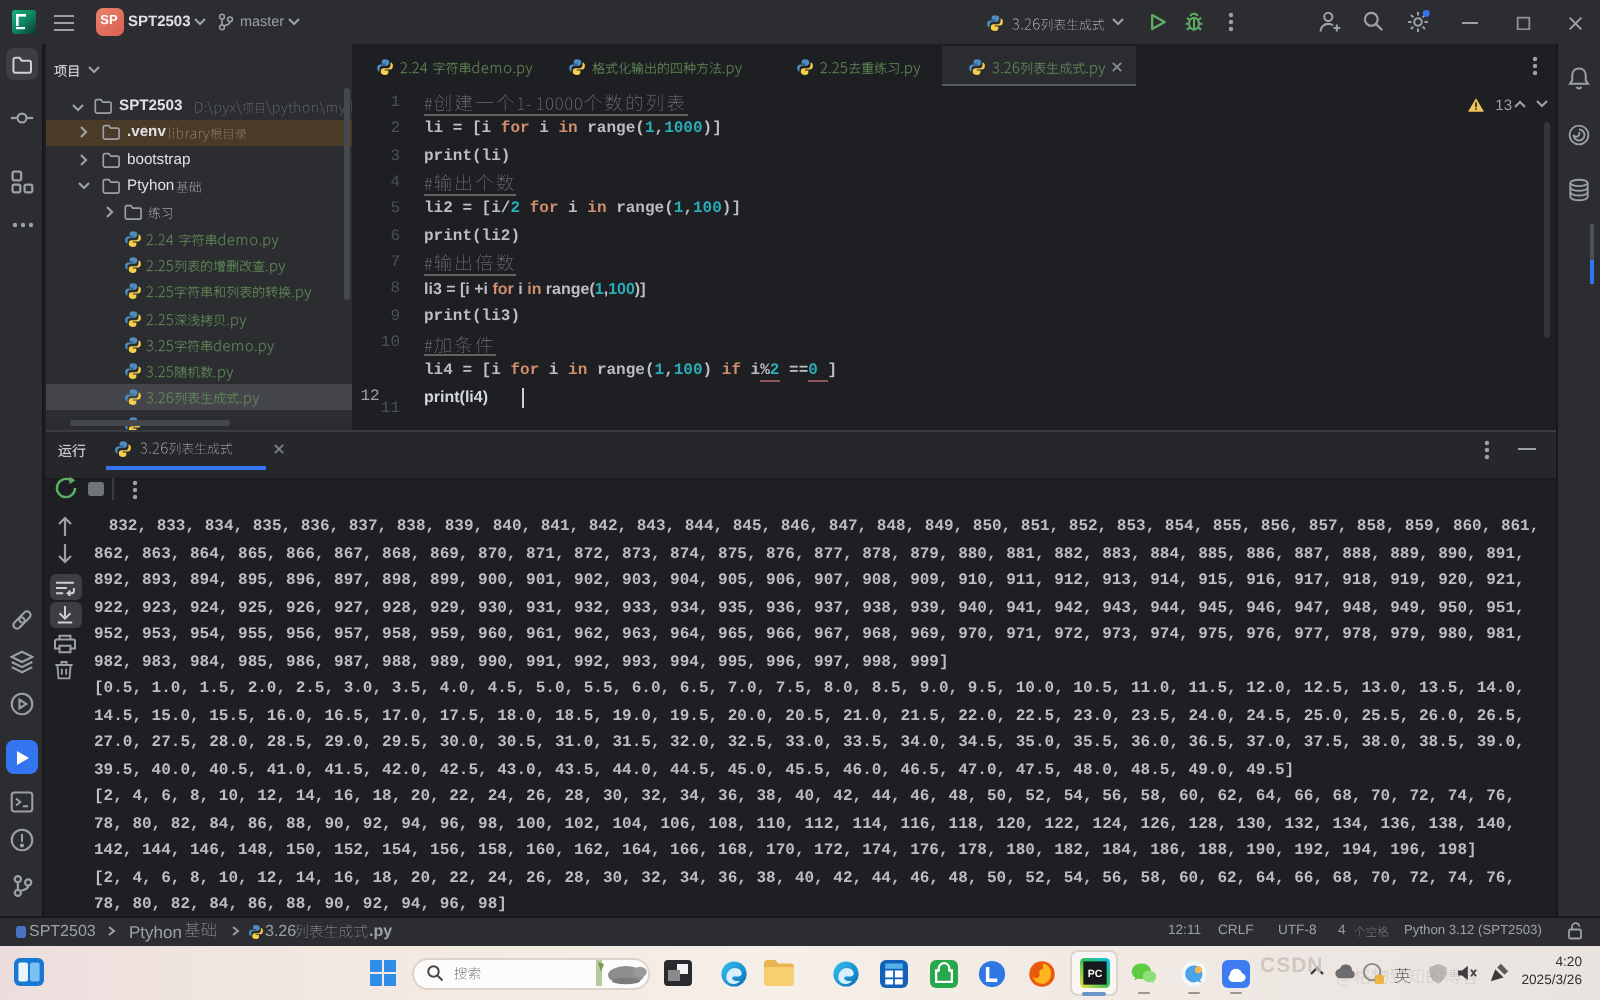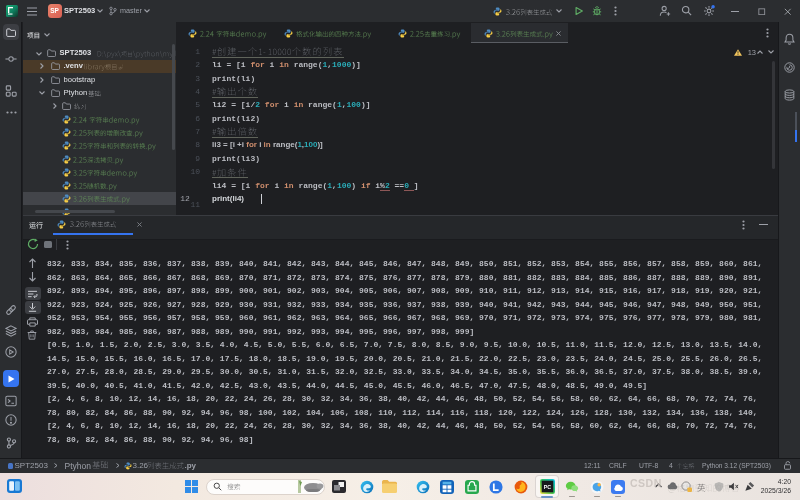--- a/index.html
+++ b/index.html
@@ -807,32 +807,33 @@
     <g fill="none" stroke="#9da0a8" stroke-width="1.1">
       <path d="M3 3V1h6v2M1.5 3h9a1 1 0 0 1 1 1v4H9.5M2.5 8H.5V4a1 1 0 0 1 1-1M3 6.5h6V10H3z"></path>
     </g>
   </svg>
 <svg style="position:absolute;left:27px;top:330px" width="10" height="10" viewBox="0 0 12 12">
     <g fill="none" stroke="#9da0a8" stroke-width="1.1">
       <path d="M2 3h8l-.7 8H2.7zM.8 3h10.4M4.5 3V1.2h3V3M4.7 5.2v3.6M7.3 5.2v3.6"></path>
     </g>
   </svg>
 <div style="position:absolute;left:47px;top:257.2px;width:730px;height:200px;overflow:hidden;font-family:'Liberation Mono',monospace;font-size:8px;color:#bcbec4;font-weight:bold;">
-    <div style="height:13.5px;line-height:13.5px;white-space:pre;">832, 833, 834, 835, 836, 837, 838, 839, 840, 841, 842, 843, 844, 845, 846, 847, 848, 849, 850, 851, 852, 853, 854, 855, 856, 857, 858, 859, 860, 861,</div>
+    <div style="height:13.5px;line-height:13.5px;white-space:pre;text-align:center;">832, 833, 834, 835, 836, 837, 838, 839, 840, 841, 842, 843, 844, 845, 846, 847, 848, 849, 850, 851, 852, 853, 854, 855, 856, 857, 858, 859, 860, 861,</div>
     <div style="height:13.5px;line-height:13.5px;white-space:pre;">862, 863, 864, 865, 866, 867, 868, 869, 870, 871, 872, 873, 874, 875, 876, 877, 878, 879, 880, 881, 882, 883, 884, 885, 886, 887, 888, 889, 890, 891,</div>
     <div style="height:13.5px;line-height:13.5px;white-space:pre;">892, 893, 894, 895, 896, 897, 898, 899, 900, 901, 902, 903, 904, 905, 906, 907, 908, 909, 910, 911, 912, 913, 914, 915, 916, 917, 918, 919, 920, 921,</div>
     <div style="height:13.5px;line-height:13.5px;white-space:pre;">922, 923, 924, 925, 926, 927, 928, 929, 930, 931, 932, 933, 934, 935, 936, 937, 938, 939, 940, 941, 942, 943, 944, 945, 946, 947, 948, 949, 950, 951,</div>
     <div style="height:13.5px;line-height:13.5px;white-space:pre;">952, 953, 954, 955, 956, 957, 958, 959, 960, 961, 962, 963, 964, 965, 966, 967, 968, 969, 970, 971, 972, 973, 974, 975, 976, 977, 978, 979, 980, 981,</div>
     <div style="height:13.5px;line-height:13.5px;white-space:pre;">982, 983, 984, 985, 986, 987, 988, 989, 990, 991, 992, 993, 994, 995, 996, 997, 998, 999]</div>
     <div style="height:13.5px;line-height:13.5px;white-space:pre;">[0.5, 1.0, 1.5, 2.0, 2.5, 3.0, 3.5, 4.0, 4.5, 5.0, 5.5, 6.0, 6.5, 7.0, 7.5, 8.0, 8.5, 9.0, 9.5, 10.0, 10.5, 11.0, 11.5, 12.0, 12.5, 13.0, 13.5, 14.0,</div>
     <div style="height:13.5px;line-height:13.5px;white-space:pre;">14.5, 15.0, 15.5, 16.0, 16.5, 17.0, 17.5, 18.0, 18.5, 19.0, 19.5, 20.0, 20.5, 21.0, 21.5, 22.0, 22.5, 23.0, 23.5, 24.0, 24.5, 25.0, 25.5, 26.0, 26.5,</div>
     <div style="height:13.5px;line-height:13.5px;white-space:pre;">27.0, 27.5, 28.0, 28.5, 29.0, 29.5, 30.0, 30.5, 31.0, 31.5, 32.0, 32.5, 33.0, 33.5, 34.0, 34.5, 35.0, 35.5, 36.0, 36.5, 37.0, 37.5, 38.0, 38.5, 39.0,</div>
     <div style="height:13.5px;line-height:13.5px;white-space:pre;">39.5, 40.0, 40.5, 41.0, 41.5, 42.0, 42.5, 43.0, 43.5, 44.0, 44.5, 45.0, 45.5, 46.0, 46.5, 47.0, 47.5, 48.0, 48.5, 49.0, 49.5]</div>
     <div style="height:13.5px;line-height:13.5px;white-space:pre;">[2, 4, 6, 8, 10, 12, 14, 16, 18, 20, 22, 24, 26, 28, 30, 32, 34, 36, 38, 40, 42, 44, 46, 48, 50, 52, 54, 56, 58, 60, 62, 64, 66, 68, 70, 72, 74, 76,</div>
     <div style="height:13.5px;line-height:13.5px;white-space:pre;">78, 80, 82, 84, 86, 88, 90, 92, 94, 96, 98, 100, 102, 104, 106, 108, 110, 112, 114, 116, 118, 120, 122, 124, 126, 128, 130, 132, 134, 136, 138, 140,</div>
+    <div style="height:13.5px;line-height:13.5px;white-space:pre;">142, 144, 146, 148, 150, 152, 154, 156, 158, 160, 162, 164, 166, 168, 170, 172, 174, 176, 178, 180, 182, 184, 186, 188, 190, 192, 194, 196, 198]</div>
     <div style="height:13.5px;line-height:13.5px;white-space:pre;">[2, 4, 6, 8, 10, 12, 14, 16, 18, 20, 22, 24, 26, 28, 30, 32, 34, 36, 38, 40, 42, 44, 46, 48, 50, 52, 54, 56, 58, 60, 62, 64, 66, 68, 70, 72, 74, 76,</div>
     <div style="height:13.5px;line-height:13.5px;white-space:pre;">78, 80, 82, 84, 86, 88, 90, 92, 94, 96, 98]</div>
   </div>
 <div style="position:absolute;left:0;top:458px;width:800px;height:15px;background:#2b2d30;border-top:1px solid #17181b;"></div>
 <div style="position:absolute;left:7.5px;top:463px;width:5.5px;height:5.5px;border-radius:1.5px;background:#4a7cd6;opacity:.9;"></div>
 <div style="position:absolute;left:14.5px;top:459.5px;height:12px;line-height:12px;font-size:8px;color:#9da0a8;font-weight:normal;font-family:'Liberation Sans',sans-serif;white-space:pre;">SPT2503</div>
 <svg style="position:absolute;left:53.5px;top:462.5px" width="4" height="5" viewBox="0 0 4 5">
     <path fill="none" stroke="#9da0a8" stroke-width="1" d="M0.5 0.5L3 2.5L0.5 4.5"></path>
   </svg>
 <div style="position:absolute;left:64.5px;top:459.5px;height:12px;line-height:12px;font-size:8.5px;color:#9da0a8;font-weight:normal;font-family:'Liberation Sans',sans-serif;white-space:pre;">Ptyhon</div>

